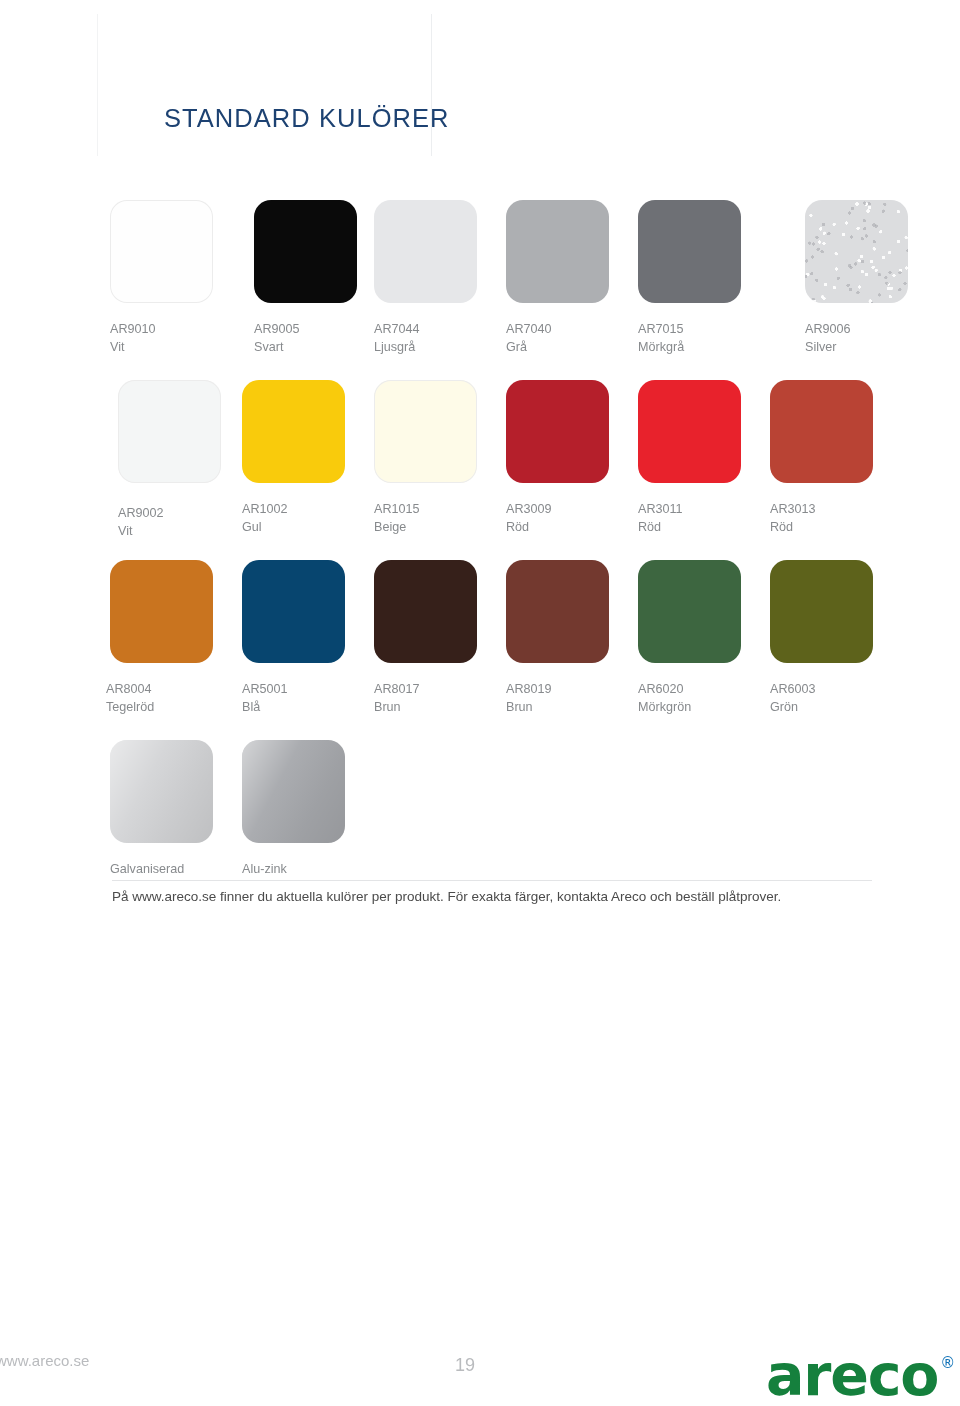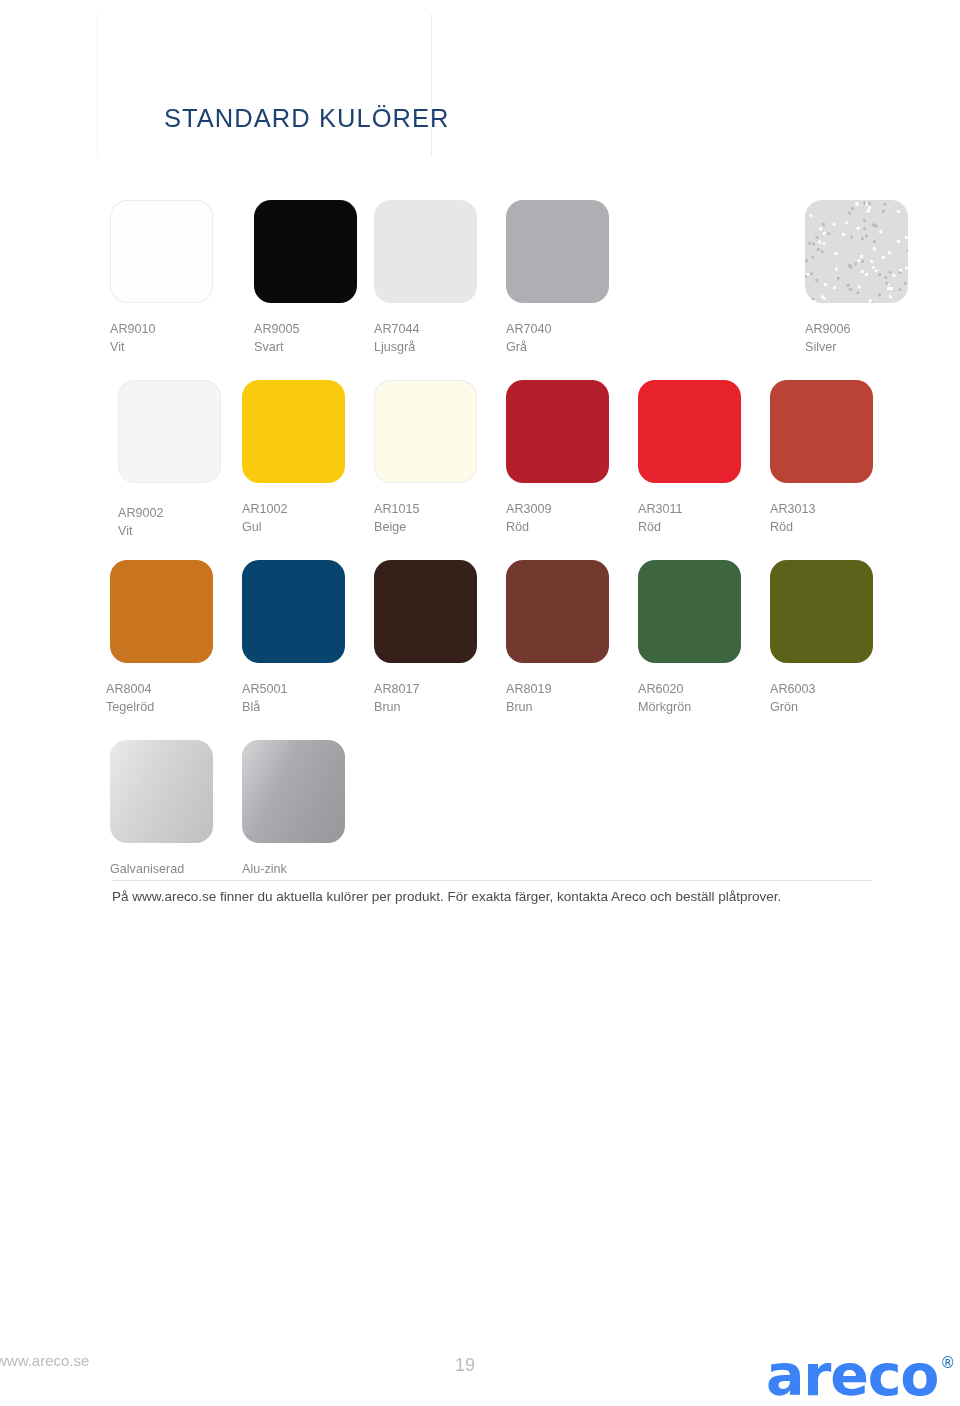--- a/index.html
+++ b/index.html
@@ -128,20 +128,27 @@
           <span class="name">Ljusgrå</span>
         </div>
       </div>
       <div class="swatch-cell" style="left: 396px;">
         <div class="swatch-chip" style="background: rgb(173, 175, 178);"></div>
         <div class="swatch-label">
           <span class="code">AR7040</span>
           <span class="name">Grå</span>
         </div>
       </div>
+      <div class="swatch-cell" style="left: 528px;">
+        <div class="swatch-chip" style="background: rgb(110, 112, 117);"></div>
+        <div class="swatch-label">
+          <span class="code">AR7015</span>
+          <span class="name">Mörkgrå</span>
+        </div>
+      </div>
       <div class="swatch-cell" style="left: 688px; margin-left: 7px;">
         <div class="swatch-chip" style="background: rgb(220, 221, 223);">
           <div class="chip-noise" style="background-image: radial-gradient(circle at 0% 0%, rgba(255, 255, 255, 0.95) 0px, rgba(255, 255, 255, 0.95) 1.6px, transparent 1.7px), radial-gradient(circle at 92.2% 70.6%, rgba(150, 152, 156, 0.45) 0px, rgba(150, 152, 156, 0.45) 1.6px, transparent 1.7px), radial-gradient(circle at 5.7% 15%, rgba(255, 255, 255, 0.95) 0px, rgba(255, 255, 255, 0.95) 1.6px, transparent 1.7px), radial-gradient(circle at 55.8% 59.9%, rgba(150, 152, 156, 0.45) 0px, rgba(150, 152, 156, 0.45) 1.6px, transparent 1.7px), radial-gradient(circle at 37.4% 33.6%, rgba(255, 255, 255, 0.95) 0px, rgba(255, 255, 255, 0.95) 1.6px, transparent 1.7px), radial-gradient(circle at 45.3% 35.9%, rgba(150, 152, 156, 0.45) 0px, rgba(150, 152, 156, 0.45) 1.6px, transparent 1.7px), radial-gradient(circle at 62.6% 7.1%, rgba(255, 255, 255, 0.95) 0px, rgba(255, 255, 255, 0.95) 1.6px, transparent 1.7px), radial-gradient(circle at 16.6% 50.2%, rgba(150, 152, 156, 0.45) 0px, rgba(150, 152, 156, 0.45) 1.6px, transparent 1.7px), radial-gradient(circle at 67.1% 47.5%, rgba(255, 255, 255, 0.95) 0px, rgba(255, 255, 255, 0.95) 1.6px, transparent 1.7px), radial-gradient(circle at 46% 8.1%, rgba(150, 152, 156, 0.45) 0px, rgba(150, 152, 156, 0.45) 1.6px, transparent 1.7px), radial-gradient(circle at 2.8% 72%, rgba(255, 255, 255, 0.95) 0px, rgba(255, 255, 255, 0.95) 1.6px, transparent 1.7px), radial-gradient(circle at 17.9% 23.6%, rgba(150, 152, 156, 0.45) 0px, rgba(150, 152, 156, 0.45) 1.6px, transparent 1.7px), radial-gradient(circle at 82.1% 51.2%, rgba(255, 255, 255, 0.95) 0px, rgba(255, 255, 255, 0.95) 1.6px, transparent 1.7px), radial-gradient(circle at 0.5% 74.3%, rgba(150, 152, 156, 0.45) 0px, rgba(150, 152, 156, 0.45) 1.6px, transparent 1.7px), radial-gradient(circle at 18.4% 95.3%, rgba(255, 255, 255, 0.95) 0px, rgba(255, 255, 255, 0.95) 1.6px, transparent 1.7px), radial-gradient(circle at 44.2% 86.8%, rgba(150, 152, 156, 0.45) 0px, rgba(150, 152, 156, 0.45) 1.6px, transparent 1.7px), radial-gradient(circle at 92.7% 68.2%, rgba(255, 255, 255, 0.95) 0px, rgba(255, 255, 255, 0.95) 1.6px, transparent 1.7px), radial-gradient(circle at 43.4% 63.7%, rgba(150, 152, 156, 0.45) 0px, rgba(150, 152, 156, 0.45) 1.6px, transparent 1.7px), radial-gradient(circle at 64.4% 59.7%, rgba(255, 255, 255, 0.95) 0px, rgba(255, 255, 255, 0.95) 1.6px, transparent 1.7px), radial-gradient(circle at 32.3% 76%, rgba(150, 152, 156, 0.45) 0px, rgba(150, 152, 156, 0.45) 1.6px, transparent 1.7px), radial-gradient(circle at 76% 55.8%, rgba(255, 255, 255, 0.95) 0px, rgba(255, 255, 255, 0.95) 1.6px, transparent 1.7px), radial-gradient(circle at 55.6% 37.7%, rgba(150, 152, 156, 0.45) 0px, rgba(150, 152, 156, 0.45) 1.6px, transparent 1.7px), radial-gradient(circle at 66.1% 65.3%, rgba(255, 255, 255, 0.95) 0px, rgba(255, 255, 255, 0.95) 1.6px, transparent 1.7px), radial-gradient(circle at 58.1% 3%, rgba(150, 152, 156, 0.45) 0px, rgba(150, 152, 156, 0.45) 1.6px, transparent 1.7px), radial-gradient(circle at 86.4% 73.4%, rgba(255, 255, 255, 0.95) 0px, rgba(255, 255, 255, 0.95) 1.6px, transparent 1.7px), radial-gradient(circle at 67% 24.3%, rgba(150, 152, 156, 0.45) 0px, rgba(150, 152, 156, 0.45) 1.6px, transparent 1.7px), radial-gradient(circle at 50.5% 3.9%, rgba(255, 255, 255, 0.95) 0px, rgba(255, 255, 255, 0.95) 1.6px, transparent 1.7px), radial-gradient(circle at 100% 49.3%, rgba(150, 152, 156, 0.45) 0px, rgba(150, 152, 156, 0.45) 1.6px, transparent 1.7px), radial-gradient(circle at 83.8% 85.8%, rgba(255, 255, 255, 0.95) 0px, rgba(255, 255, 255, 0.95) 1.6px, transparent 1.7px), radial-gradient(circle at 58% 27.9%, rgba(150, 152, 156, 0.45) 0px, rgba(150, 152, 156, 0.45) 1.6px, transparent 1.7px), radial-gradient(circle at 98.5% 66%, rgba(255, 255, 255, 0.95) 0px, rgba(255, 255, 255, 0.95) 1.6px, transparent 1.7px), radial-gradient(circle at 72.3% 92.1%, rgba(150, 152, 156, 0.45) 0px, rgba(150, 152, 156, 0.45) 1.6px, transparent 1.7px), radial-gradient(circle at 28.6% 85.2%, rgba(255, 255, 255, 0.95) 0px, rgba(255, 255, 255, 0.95) 1.6px, transparent 1.7px), radial-gradient(circle at 41.8% 82.7%, rgba(150, 152, 156, 0.45) 0px, rgba(150, 152, 156, 0.45) 1.6px, transparent 1.7px), radial-gradient(circle at 20.1% 82.1%, rgba(255, 255, 255, 0.95) 0px, rgba(255, 255, 255, 0.95) 1.6px, transparent 1.7px), radial-gradient(circle at 57.6% 20.1%, rgba(150, 152, 156, 0.45) 0px, rgba(150, 152, 156, 0.45) 1.6px, transparent 1.7px), radial-gradient(circle at 98.2% 36.5%, rgba(255, 255, 255, 0.95) 0px, rgba(255, 255, 255, 0.95) 1.6px, transparent 1.7px), radial-gradient(circle at 92.1% 87.1%, rgba(150, 152, 156, 0.45) 0px, rgba(150, 152, 156, 0.45) 1.6px, transparent 1.7px), radial-gradient(circle at 53% 84.4%, rgba(255, 255, 255, 0.95) 0px, rgba(255, 255, 255, 0.95) 1.6px, transparent 1.7px), radial-gradient(circle at 23.2% 32.8%, rgba(150, 152, 156, 0.45) 0px, rgba(150, 152, 156, 0.45) 1.6px, transparent 1.7px), radial-gradient(circle at 40.3% 22.3%, rgba(255, 255, 255, 0.95) 0px, rgba(255, 255, 255, 0.95) 1.6px, transparent 1.7px), radial-gradient(circle at 6.6% 71.5%, rgba(150, 152, 156, 0.45) 0px, rgba(150, 152, 156, 0.45) 1.6px, transparent 1.7px), radial-gradient(circle at 54.7% 54.9%, rgba(255, 255, 255, 0.95) 0px, rgba(255, 255, 255, 0.95) 1.6px, transparent 1.7px), radial-gradient(circle at 78.5% 75.3%, rgba(150, 152, 156, 0.45) 0px, rgba(150, 152, 156, 0.45) 1.6px, transparent 1.7px), radial-gradient(circle at 30.5% 66.9%, rgba(255, 255, 255, 0.95) 0px, rgba(255, 255, 255, 0.95) 1.6px, transparent 1.7px), radial-gradient(circle at 79.6% 80.7%, rgba(150, 152, 156, 0.45) 0px, rgba(150, 152, 156, 0.45) 1.6px, transparent 1.7px), radial-gradient(circle at 28.3% 23.7%, rgba(255, 255, 255, 0.95) 0px, rgba(255, 255, 255, 0.95) 1.6px, transparent 1.7px), radial-gradient(circle at 51.4% 90%, rgba(150, 152, 156, 0.45) 0px, rgba(150, 152, 156, 0.45) 1.6px, transparent 1.7px), radial-gradient(circle at 14.3% 40.8%, rgba(255, 255, 255, 0.95) 0px, rgba(255, 255, 255, 0.95) 1.6px, transparent 1.7px), radial-gradient(circle at 11.4% 77.9%, rgba(150, 152, 156, 0.45) 0px, rgba(150, 152, 156, 0.45) 1.6px, transparent 1.7px), radial-gradient(circle at 30.2% 52.3%, rgba(255, 255, 255, 0.95) 0px, rgba(255, 255, 255, 0.95) 1.6px, transparent 1.7px), radial-gradient(circle at 11.6% 36.2%, rgba(150, 152, 156, 0.45) 0px, rgba(150, 152, 156, 0.45) 1.6px, transparent 1.7px), radial-gradient(circle at 18.8% 32.2%, rgba(255, 255, 255, 0.95) 0px, rgba(255, 255, 255, 0.95) 1.6px, transparent 1.7px), radial-gradient(circle at 44.6% 65.5%, rgba(150, 152, 156, 0.45) 0px, rgba(150, 152, 156, 0.45) 1.6px, transparent 1.7px), radial-gradient(circle at 59.5% 4%, rgba(255, 255, 255, 0.95) 0px, rgba(255, 255, 255, 0.95) 1.6px, transparent 1.7px), radial-gradient(circle at 12.7% 47.7%, rgba(150, 152, 156, 0.45) 0px, rgba(150, 152, 156, 0.45) 1.6px, transparent 1.7px), radial-gradient(circle at 52.5% 59.1%, rgba(255, 255, 255, 0.95) 0px, rgba(255, 255, 255, 0.95) 1.6px, transparent 1.7px), radial-gradient(circle at 77.5% 4.3%, rgba(150, 152, 156, 0.45) 0px, rgba(150, 152, 156, 0.45) 1.6px, transparent 1.7px), radial-gradient(circle at 69.1% 68.4%, rgba(255, 255, 255, 0.95) 0px, rgba(255, 255, 255, 0.95) 1.6px, transparent 1.7px), radial-gradient(circle at 82.5% 70.5%, rgba(150, 152, 156, 0.45) 0px, rgba(150, 152, 156, 0.45) 1.6px, transparent 1.7px), radial-gradient(circle at 17% 94%, rgba(255, 255, 255, 0.95) 0px, rgba(255, 255, 255, 0.95) 1.6px, transparent 1.7px), radial-gradient(circle at 8.2% 42.8%, rgba(150, 152, 156, 0.45) 0px, rgba(150, 152, 156, 0.45) 1.6px, transparent 1.7px), radial-gradient(circle at 81.1% 86%, rgba(255, 255, 255, 0.95) 0px, rgba(255, 255, 255, 0.95) 1.6px, transparent 1.7px), radial-gradient(circle at 1.7% 59.2%, rgba(150, 152, 156, 0.45) 0px, rgba(150, 152, 156, 0.45) 1.6px, transparent 1.7px), radial-gradient(circle at 8.8% 98.2%, rgba(255, 255, 255, 0.95) 0px, rgba(255, 255, 255, 0.95) 1.6px, transparent 1.7px), radial-gradient(circle at 7.8% 96.3%, rgba(150, 152, 156, 0.45) 0px, rgba(150, 152, 156, 0.45) 1.6px, transparent 1.7px), radial-gradient(circle at 59.8% 72.2%, rgba(255, 255, 255, 0.95) 0px, rgba(255, 255, 255, 0.95) 1.6px, transparent 1.7px), radial-gradient(circle at 75.9% 10.8%, rgba(150, 152, 156, 0.45) 0px, rgba(150, 152, 156, 0.45) 1.6px, transparent 1.7px), radial-gradient(circle at 61.2% 10.7%, rgba(255, 255, 255, 0.95) 0px, rgba(255, 255, 255, 0.95) 1.6px, transparent 1.7px), radial-gradient(circle at 67.2% 40.5%, rgba(150, 152, 156, 0.45) 0px, rgba(150, 152, 156, 0.45) 1.6px, transparent 1.7px), radial-gradient(circle at 63.2% 98.1%, rgba(255, 255, 255, 0.95) 0px, rgba(255, 255, 255, 0.95) 1.6px, transparent 1.7px), radial-gradient(circle at 49.3% 62.1%, rgba(150, 152, 156, 0.45) 0px, rgba(150, 152, 156, 0.45) 1.6px, transparent 1.7px), radial-gradient(circle at 82.7% 94%, rgba(255, 255, 255, 0.95) 0px, rgba(255, 255, 255, 0.95) 1.6px, transparent 1.7px), radial-gradient(circle at 97.1% 81.2%, rgba(150, 152, 156, 0.45) 0px, rgba(150, 152, 156, 0.45) 1.6px, transparent 1.7px), radial-gradient(circle at 81% 81.5%, rgba(255, 255, 255, 0.95) 0px, rgba(255, 255, 255, 0.95) 1.6px, transparent 1.7px), radial-gradient(circle at 59.5% 34.9%, rgba(150, 152, 156, 0.45) 0px, rgba(150, 152, 156, 0.45) 1.6px, transparent 1.7px), radial-gradient(circle at 15.4% 28.1%, rgba(255, 255, 255, 0.95) 0px, rgba(255, 255, 255, 0.95) 1.6px, transparent 1.7px), radial-gradient(circle at 69.3% 25.4%, rgba(150, 152, 156, 0.45) 0px, rgba(150, 152, 156, 0.45) 1.6px, transparent 1.7px), radial-gradient(circle at 18.4% 42.1%, rgba(255, 255, 255, 0.95) 0px, rgba(255, 255, 255, 0.95) 1.6px, transparent 1.7px), radial-gradient(circle at 4.4% 41.9%, rgba(150, 152, 156, 0.45) 0px, rgba(150, 152, 156, 0.45) 1.6px, transparent 1.7px), radial-gradient(circle at 73.4% 30.9%, rgba(255, 255, 255, 0.95) 0px, rgba(255, 255, 255, 0.95) 1.6px, transparent 1.7px), radial-gradient(circle at 43.1% 12.6%, rgba(150, 152, 156, 0.45) 0px, rgba(150, 152, 156, 0.45) 1.6px, transparent 1.7px), radial-gradient(circle at 91% 40.3%, rgba(255, 255, 255, 0.95) 0px, rgba(255, 255, 255, 0.95) 1.6px, transparent 1.7px), radial-gradient(circle at 72.3% 72.6%, rgba(150, 152, 156, 0.45) 0px, rgba(150, 152, 156, 0.45) 1.6px, transparent 1.7px), radial-gradient(circle at 90.6% 11.3%, rgba(255, 255, 255, 0.95) 0px, rgba(255, 255, 255, 0.95) 1.6px, transparent 1.7px), radial-gradient(circle at 62.4% 3.6%, rgba(150, 152, 156, 0.45) 0px, rgba(150, 152, 156, 0.45) 1.6px, transparent 1.7px), radial-gradient(circle at 51.5% 27.4%, rgba(255, 255, 255, 0.95) 0px, rgba(255, 255, 255, 0.95) 1.6px, transparent 1.7px), radial-gradient(circle at 64.2% 99.6%, rgba(150, 152, 156, 0.45) 0px, rgba(150, 152, 156, 0.45) 1.6px, transparent 1.7px), radial-gradient(circle at 55.6% 69.5%, rgba(255, 255, 255, 0.95) 0px, rgba(255, 255, 255, 0.95) 1.6px, transparent 1.7px), radial-gradient(circle at 7.2% 55.3%, rgba(150, 152, 156, 0.45) 0px, rgba(150, 152, 156, 0.45) 1.6px, transparent 1.7px);"></div>
         </div>
         <div class="swatch-label">
           <span class="code">AR9006</span>
           <span class="name">Silver</span>
         </div>
       </div>
     </div>
@@ -253,15 +260,15 @@
     </div>
   </div>
 
 <div id="footnote-divider"></div>
 <p id="footnote">På www.areco.se finner du aktuella kulörer per produkt. För exakta färger, kontakta Areco och beställ plåtprover.</p>
 
 <div id="footer-site">www.areco.se</div>
 <div id="footer-pagenum">19</div>
 
 <div id="logo">
-  <span id="logo-wordmark" style="color: #3b82f6;">areco</span>
+  <span id="logo-wordmark" style="color: #15803d;">areco</span>
   <span id="logo-reg" style="color: rgb(18, 115, 184);">®</span>
 </div>
 
 </body></html>

